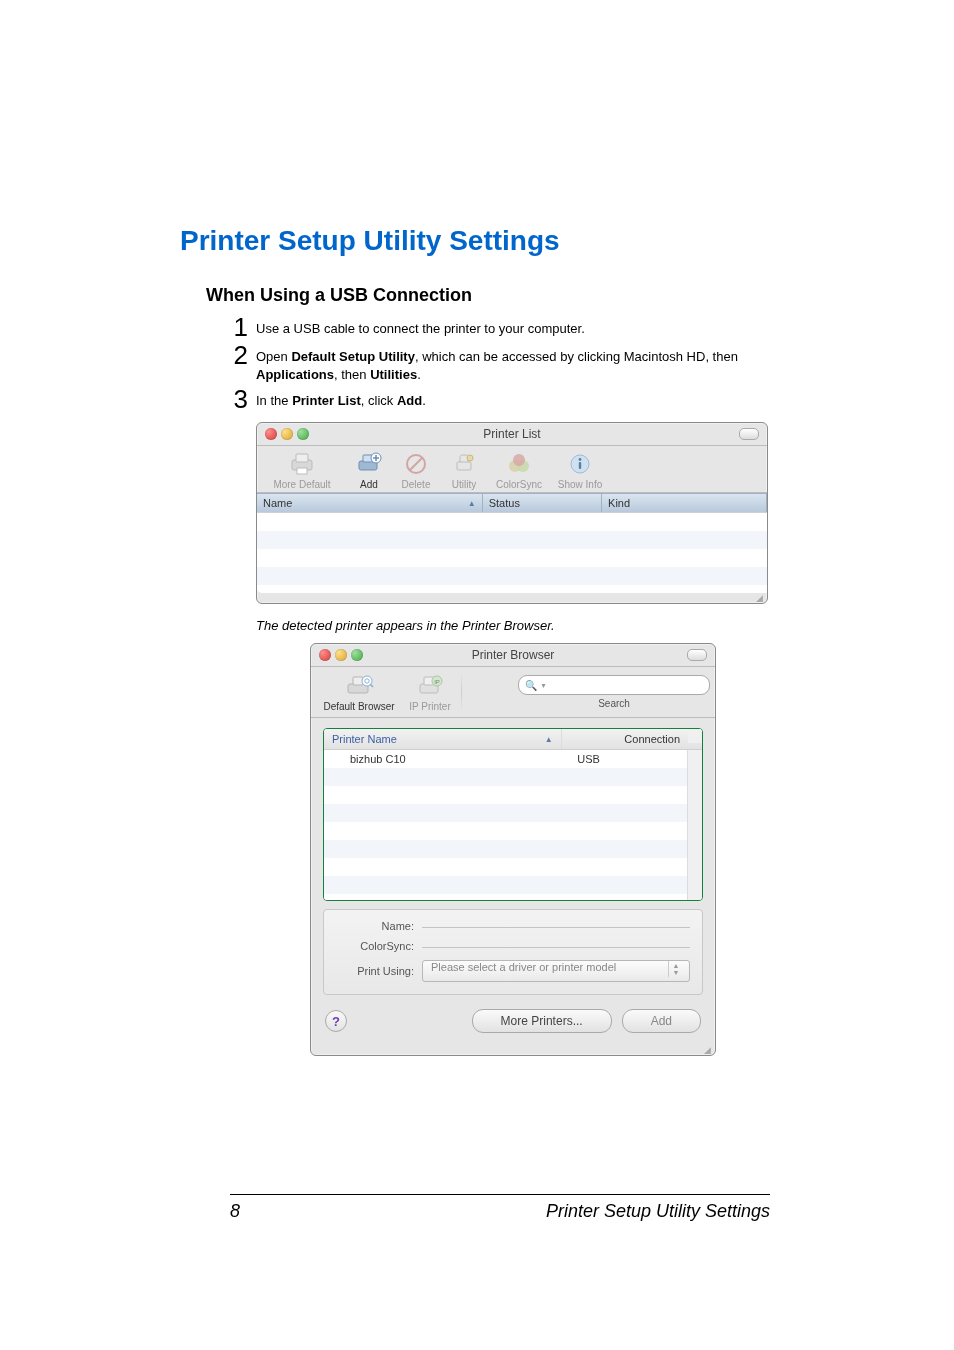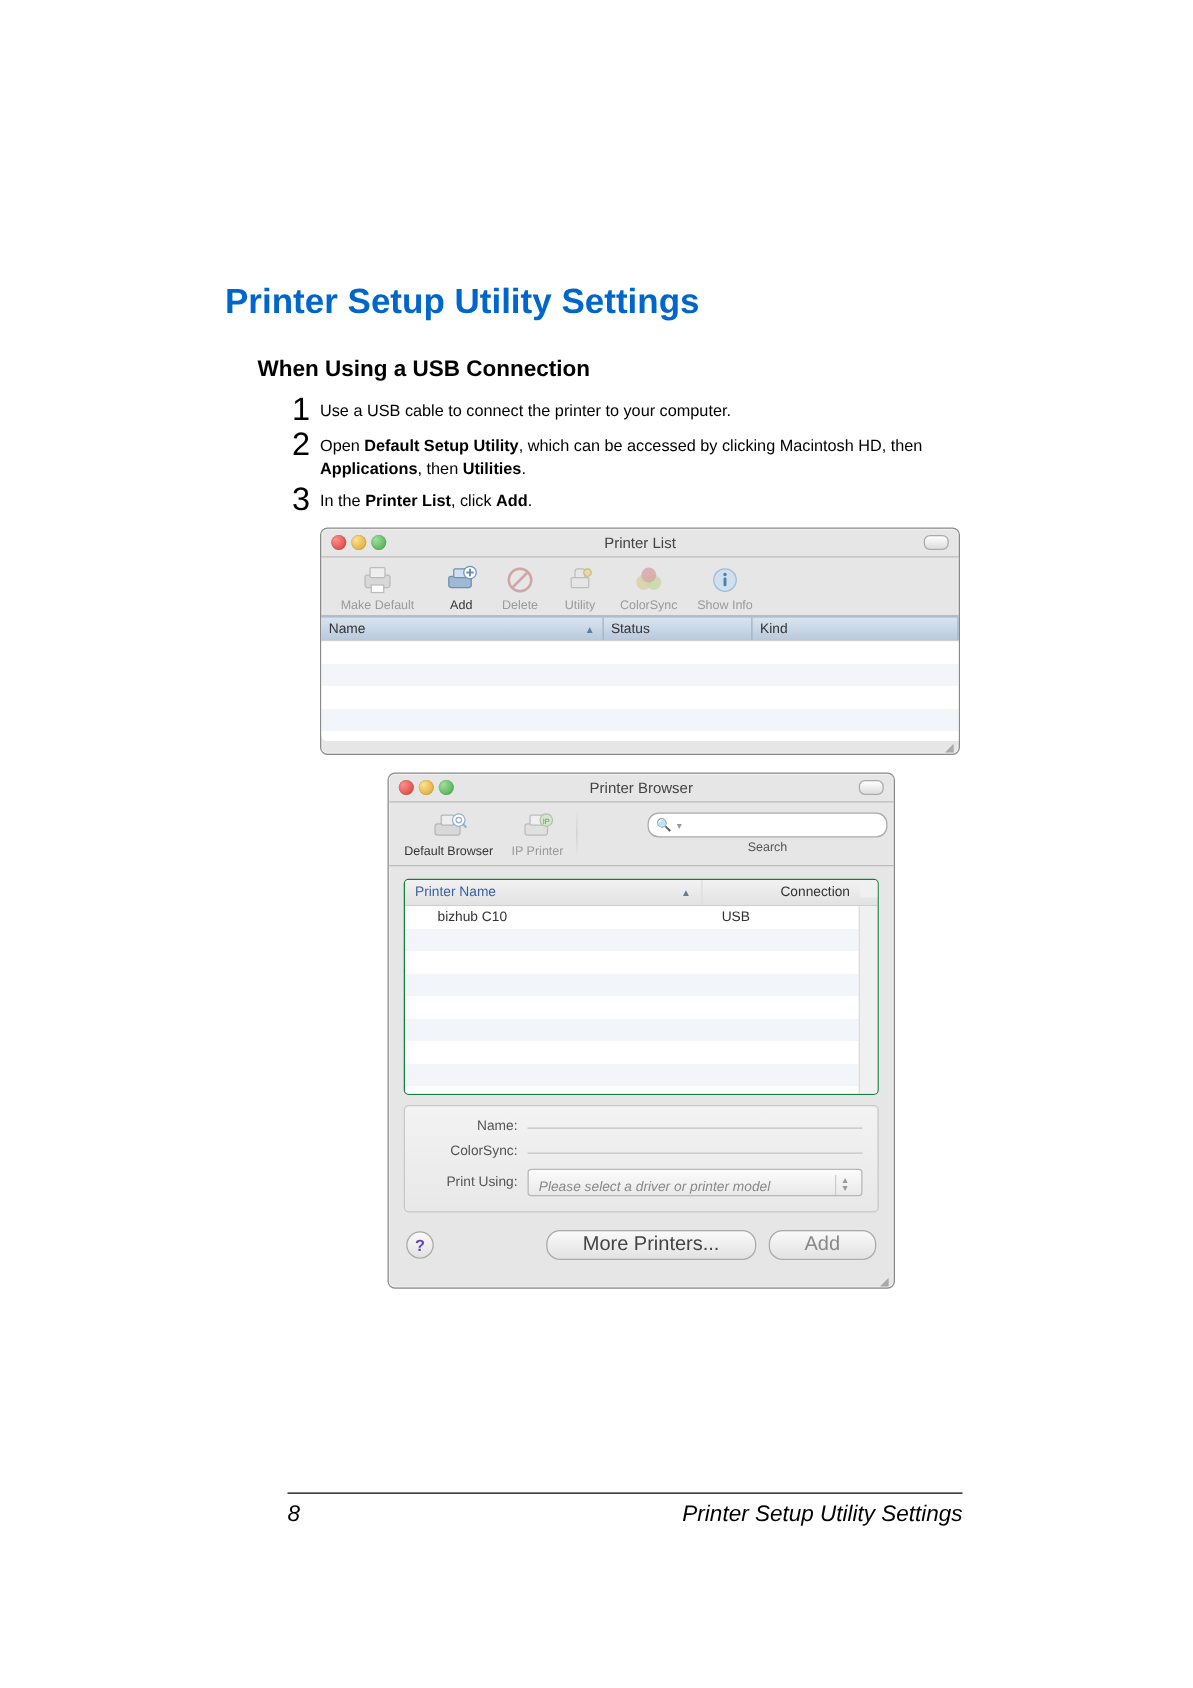--- a/index.html
+++ b/index.html
@@ -274,26 +274,25 @@
     height: 2px;
     border-bottom: 1px solid #c4c4c4;
   }
   .popup {
     flex:1;
     height: 20px;
     border: 1px solid #b7b7b7;
     border-radius: 3px;
     background: linear-gradient(#fcfcfc, #e9e9e9);
     display:flex;
-    align-items:flex-end;
+    align-items:flex-start;
     justify-content:space-between;
     padding: 0 6px 0 8px;
     color:#888;
     font-size:11px;
-    font-style:italic;
   }
   .popup-arrows {
     width: 14px; height: 16px;
     border-left:1px solid #ccc;
     display:flex; flex-direction:column; align-items:center; justify-content:center;
     color:#999; font-size:7px; line-height:7px;
   }
   .dialog-actions {
     display:flex;
     align-items:center;
@@ -310,21 +309,21 @@
     font-size:13px;
   }
   .push-btn {
     height: 22px;
     border-radius: 11px;
     border:1px solid #aaa;
     background: linear-gradient(#fafafa,#e2e2e2);
     display:flex; align-items:center; justify-content:center;
     padding: 0 28px;
     color:#888;
-    font-size:16px;
+    font-size:12px;
   }
   .push-btn.primary { color:#444; }
   .scrollbar-stub {
     width:14px; height:14px;
     border-top:1px solid #dcdcdc;
     background:#f0f0f0;
     display:flex; align-items:center; justify-content:center;
     font-size:8px; color:#aaa;
   }
 
@@ -393,21 +392,21 @@
         </div>
         <div class="toolbar">
           <div class="tb-item" style="width:78px;">
             <div class="tb-icon">
               <svg width="28" height="24" viewBox="0 0 28 24">
                   <rect x="4" y="8" width="20" height="10" rx="2" fill="#d8d8d8" stroke="#bbb"></rect>
                   <rect x="8" y="2" width="12" height="8" rx="1" fill="#eee" stroke="#bbb"></rect>
                   <rect x="9" y="16" width="10" height="6" fill="#fff" stroke="#bbb"></rect>
                 </svg>
             </div>
-            <div class="tb-label">Make Default</div>
+            <div class="tb-label">More Default</div>
           </div>
           <div class="vsep"></div>
           <div class="tb-item active" style="width:46px;">
             <div class="tb-icon">
               <svg width="28" height="24" viewBox="0 0 28 24">
                   <rect x="4" y="9" width="18" height="9" rx="2" fill="#9fb8d4" stroke="#6e8fb5"></rect>
                   <rect x="8" y="3" width="10" height="7" rx="1" fill="#cfe0f2" stroke="#6e8fb5"></rect>
                   <circle cx="21" cy="6" r="5" fill="#fff" stroke="#6e8fb5"></circle>
                   <path d="M21 3v6M18 6h6" stroke="#6e8fb5" stroke-width="1.6"></path>
                 </svg>
@@ -460,20 +459,21 @@
             <span style="margin-left:auto;" class="sort-tri">▲</span>
           </div>
           <div class="col col-status">Status</div>
           <div class="col col-kind">Kind</div>
         </div>
         <div class="list-body"></div>
         <div class="resize-grip">◢</div>
       </div>
     </div>
 
+    <div class="note">The detected printer appears in the Printer Browser.</div>
 
     <div class="img-wrap" style="margin-left:130px;">
       <div class="win-browser">
         <div class="win-titlebar">
           <div class="traffic-dot dot-red"></div>
           <div class="traffic-dot dot-yellow"></div>
           <div class="traffic-dot dot-green"></div>
           <div class="win-title">Printer Browser</div>
           <div class="win-pill"></div>
         </div>

